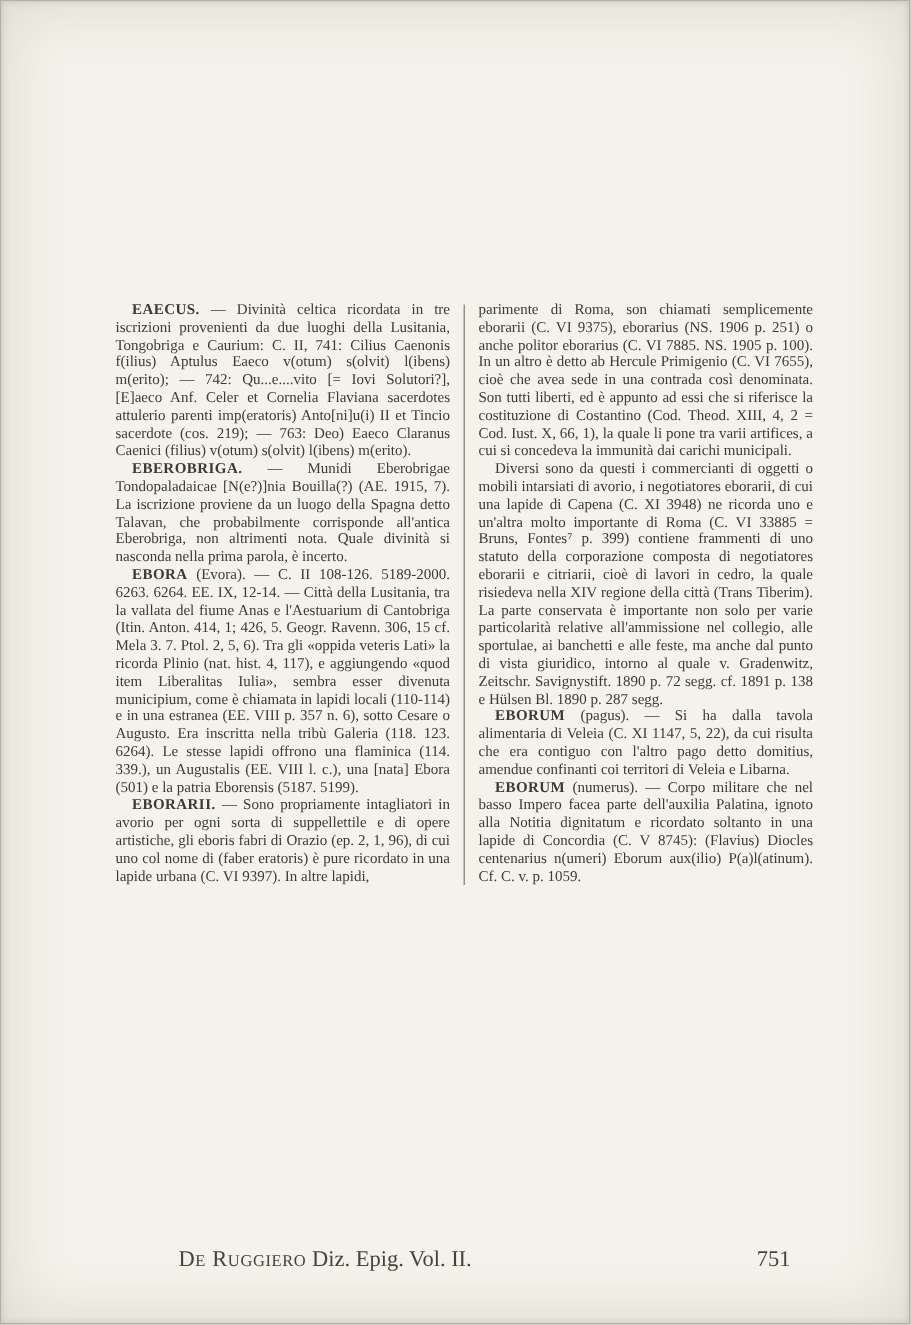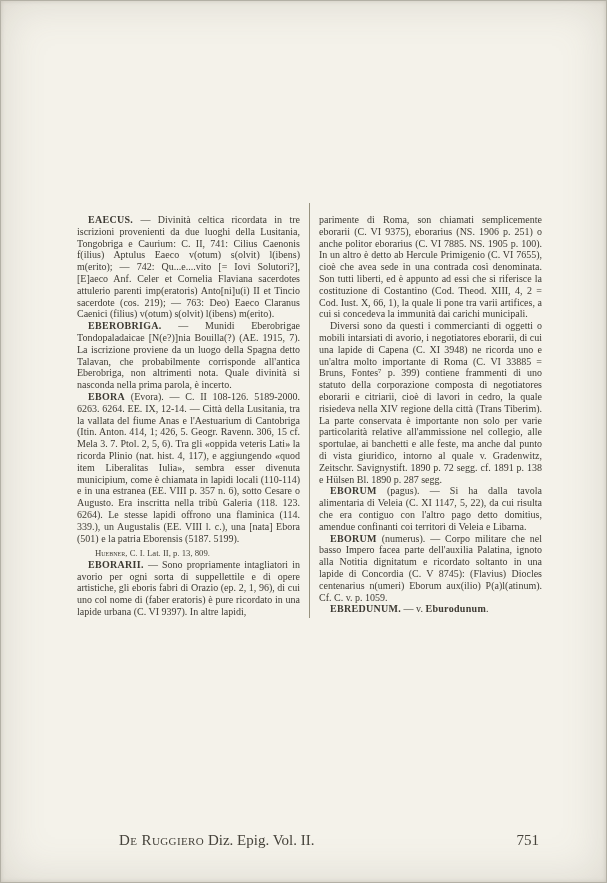--- a/index.html
+++ b/index.html
@@ -20,71 +20,67 @@
     display:flex;align-items:stretch;
   }
   .col{
     width:223px;
     font-size:10px;line-height:11.8px;
     color:#3d3a33;
     text-align:justify;
   }
   .divider{width:1px;background:#97927f;margin:2px 9px 0 9px;}
   .entry{}
-  .entry:first-child{margin-top:13px;}
+  .entry:first-child{margin-top:0;}
   .para{margin:0;text-indent:11px;}
   .para.noindent{text-indent:0;}
   .para.ref{font-size:8.7px;line-height:10.5px;text-indent:18px;margin-top:4px;color:#46433b;}
   .b{font-weight:bold;letter-spacing:0.3px;}
   .i{letter-spacing:0;}
   .sc{font-variant:small-caps;}
   .footer{
     position:absolute;left:76px;top:831px;width:466px;height:14px;
     font-size:15px;color:#46433b;
   }
   .footer-cite{position:absolute;left:42px;white-space:nowrap;}
   .footer-cite .sc{letter-spacing:0.4px;}
-  .footer-num{position:absolute;right:4px;}
+  .footer-num{position:absolute;right:16px;}
 </style>
 </head>
 <body>
 
 <div class="scan">
 
   <div class="columns">
     <div class="col" id="col-left">
         <div class="entry">
           <p class="para"><span class="b">EAECUS.</span><span> — Divinità celtica ricordata in tre iscrizioni provenienti da due luoghi della Lusitania, Tongobriga e Caurium: C. II, 741: </span><span class="i">Cilius Caenonis f(ilius) Aptulus Eaeco v(otum) s(olvit) l(ibens) m(erito)</span><span>; — 742: </span><span class="i">Qu...e....vito [= Iovi Solutori?], [E]aeco Anf. Celer et Cornelia Flaviana sacerdotes attulerio parenti imp(eratoris) Anto[ni]u(i) II et Tincio sacerdote</span><span> (cos. 219); — 763: </span><span class="i">Deo) Eaeco Claranus Caenici (filius) v(otum) s(olvit) l(ibens) m(erito).</span></p>
         </div>
         <div class="entry">
           <p class="para"><span class="b">EBEROBRIGA.</span><span> — </span><span class="i">Munidi Eberobrigae Tondopaladaicae [N(e?)]nia Bouilla(?)</span><span> (AE. 1915, 7). La iscrizione proviene da un luogo della Spagna detto Talavan, che probabilmente corrisponde all'antica Eberobriga, non altrimenti nota. Quale divinità si nasconda nella prima parola, è incerto.</span></p>
         </div>
         <div class="entry">
           <p class="para"><span class="b">EBORA</span><span> (Evora). — C. II 108-126. 5189-2000. 6263. 6264. EE. IX, 12-14. — Città della Lusitania, tra la vallata del fiume Anas e l'Aestuarium di Cantobriga (</span><span class="i">Itin. Anton.</span><span> 414, 1; 426, 5. </span><span class="i">Geogr. Ravenn.</span><span> 306, 15 cf. Mela 3. 7. Ptol. 2, 5, 6). Tra gli «</span><span class="i">oppida veteris Lati</span><span>» la ricorda Plinio (nat. hist. 4, 117), e aggiungendo «</span><span class="i">quod item Liberalitas Iulia</span><span>», sembra esser divenuta </span><span class="i">municipium</span><span>, come è chiamata in lapidi locali (110-114) e in una estranea (EE. VIII p. 357 n. 6), sotto Cesare o Augusto. Era inscritta nella tribù Galeria (118. 123. 6264). Le stesse lapidi offrono una </span><span class="i">flaminica</span><span> (114. 339.), un </span><span class="i">Augustalis</span><span> (EE. VIII l. c.), una [nata] </span><span class="i">Ebora</span><span> (501) e la patria </span><span class="i">Eborensis</span><span> (5187. 5199).</span></p>
-          <p class="para ref"><span class="sc">Huebner</span><span>, C. I. Lat. II, p. 13, 809.</span></p>
         </div>
         <div class="entry">
           <p class="para"><span class="b">EBORARII.</span><span> — Sono propriamente intagliatori in avorio per ogni sorta di suppellettile e di opere artistiche, gli </span><span class="i">eboris fabri</span><span> di Orazio (ep. 2, 1, 96), di cui uno col nome di (</span><span class="i">faber eratoris</span><span>) è pure ricordato in una lapide urbana (C. VI 9397). In altre lapidi,</span></p>
         </div>
       </div>
     <div class="divider"></div>
     <div class="col" id="col-right">
         <div class="entry">
           <p class="para noindent"><span>parimente di Roma, son chiamati semplicemente </span><span class="i">eborarii</span><span> (C. VI 9375), </span><span class="i">eborarius</span><span> (NS. 1906 p. 251) o anche </span><span class="i">politor eborarius</span><span> (C. VI 7885. NS. 1905 p. 100). In un altro è detto </span><span class="i">ab Hercule Primigenio</span><span> (C. VI 7655), cioè che avea sede in una contrada così denominata. Son tutti liberti, ed è appunto ad essi che si riferisce la costituzione di Costantino (Cod. Theod. XIII, 4, 2 = Cod. Iust. X, 66, 1), la quale li pone tra varii </span><span class="i">artifices</span><span>, a cui si concedeva la immunità dai carichi municipali.</span></p>
           <p class="para"><span>Diversi sono da questi i commercianti di oggetti o mobili intarsiati di avorio, i </span><span class="i">negotiatores eborarii</span><span>, di cui una lapide di Capena (C. XI 3948) ne ricorda uno e un'altra molto importante di Roma (C. VI 33885 = Bruns, Fontes⁷ p. 399) contiene frammenti di uno statuto della corporazione composta di </span><span class="i">negotiatores eborarii</span><span> e </span><span class="i">citriarii</span><span>, cioè di lavori in cedro, la quale risiedeva nella XIV regione della città (Trans Tiberim). La parte conservata è importante non solo per varie particolarità relative all'ammissione nel collegio, alle </span><span class="i">sportulae</span><span>, ai banchetti e alle feste, ma anche dal punto di vista giuridico, intorno al quale v. Gradenwitz, Zeitschr. Savignystift. 1890 p. 72 segg. cf. 1891 p. 138 e Hülsen Bl. 1890 p. 287 segg.</span></p>
         </div>
         <div class="entry">
           <p class="para"><span class="b">EBORUM</span><span> (</span><span class="i">pagus</span><span>). — Si ha dalla tavola alimentaria di Veleia (C. XI 1147, 5, 22), da cui risulta che era contiguo con l'altro pago detto </span><span class="i">domitius</span><span>, amendue confinanti coi territori di Veleia e Libarna.</span></p>
         </div>
         <div class="entry">
           <p class="para"><span class="b">EBORUM</span><span> (</span><span class="i">numerus</span><span>). — Corpo militare che nel basso Impero facea parte dell'auxilia Palatina, ignoto alla </span><span class="i">Notitia dignitatum</span><span> e ricordato soltanto in una lapide di Concordia (C. V 8745): </span><span class="i">(Flavius) Diocles centenarius n(umeri) Eborum aux(ilio) P(a)l(atinum)</span><span>. Cf. C. v. p. 1059.</span></p>
         </div>
-        <div class="entry">
-          <p class="para"><span class="b">EBREDUNUM.</span><span> — v. </span><span class="b">Eburodunum</span><span>.</span></p>
-        </div>
       </div>
   </div>
 
   <div class="footer">
     <span class="footer-cite">
       <span class="sc">De Ruggiero</span>
       <span class="i">Diz. Epig.</span>
       <span>Vol. II.</span>
     </span>
     <span class="footer-num">751</span>

